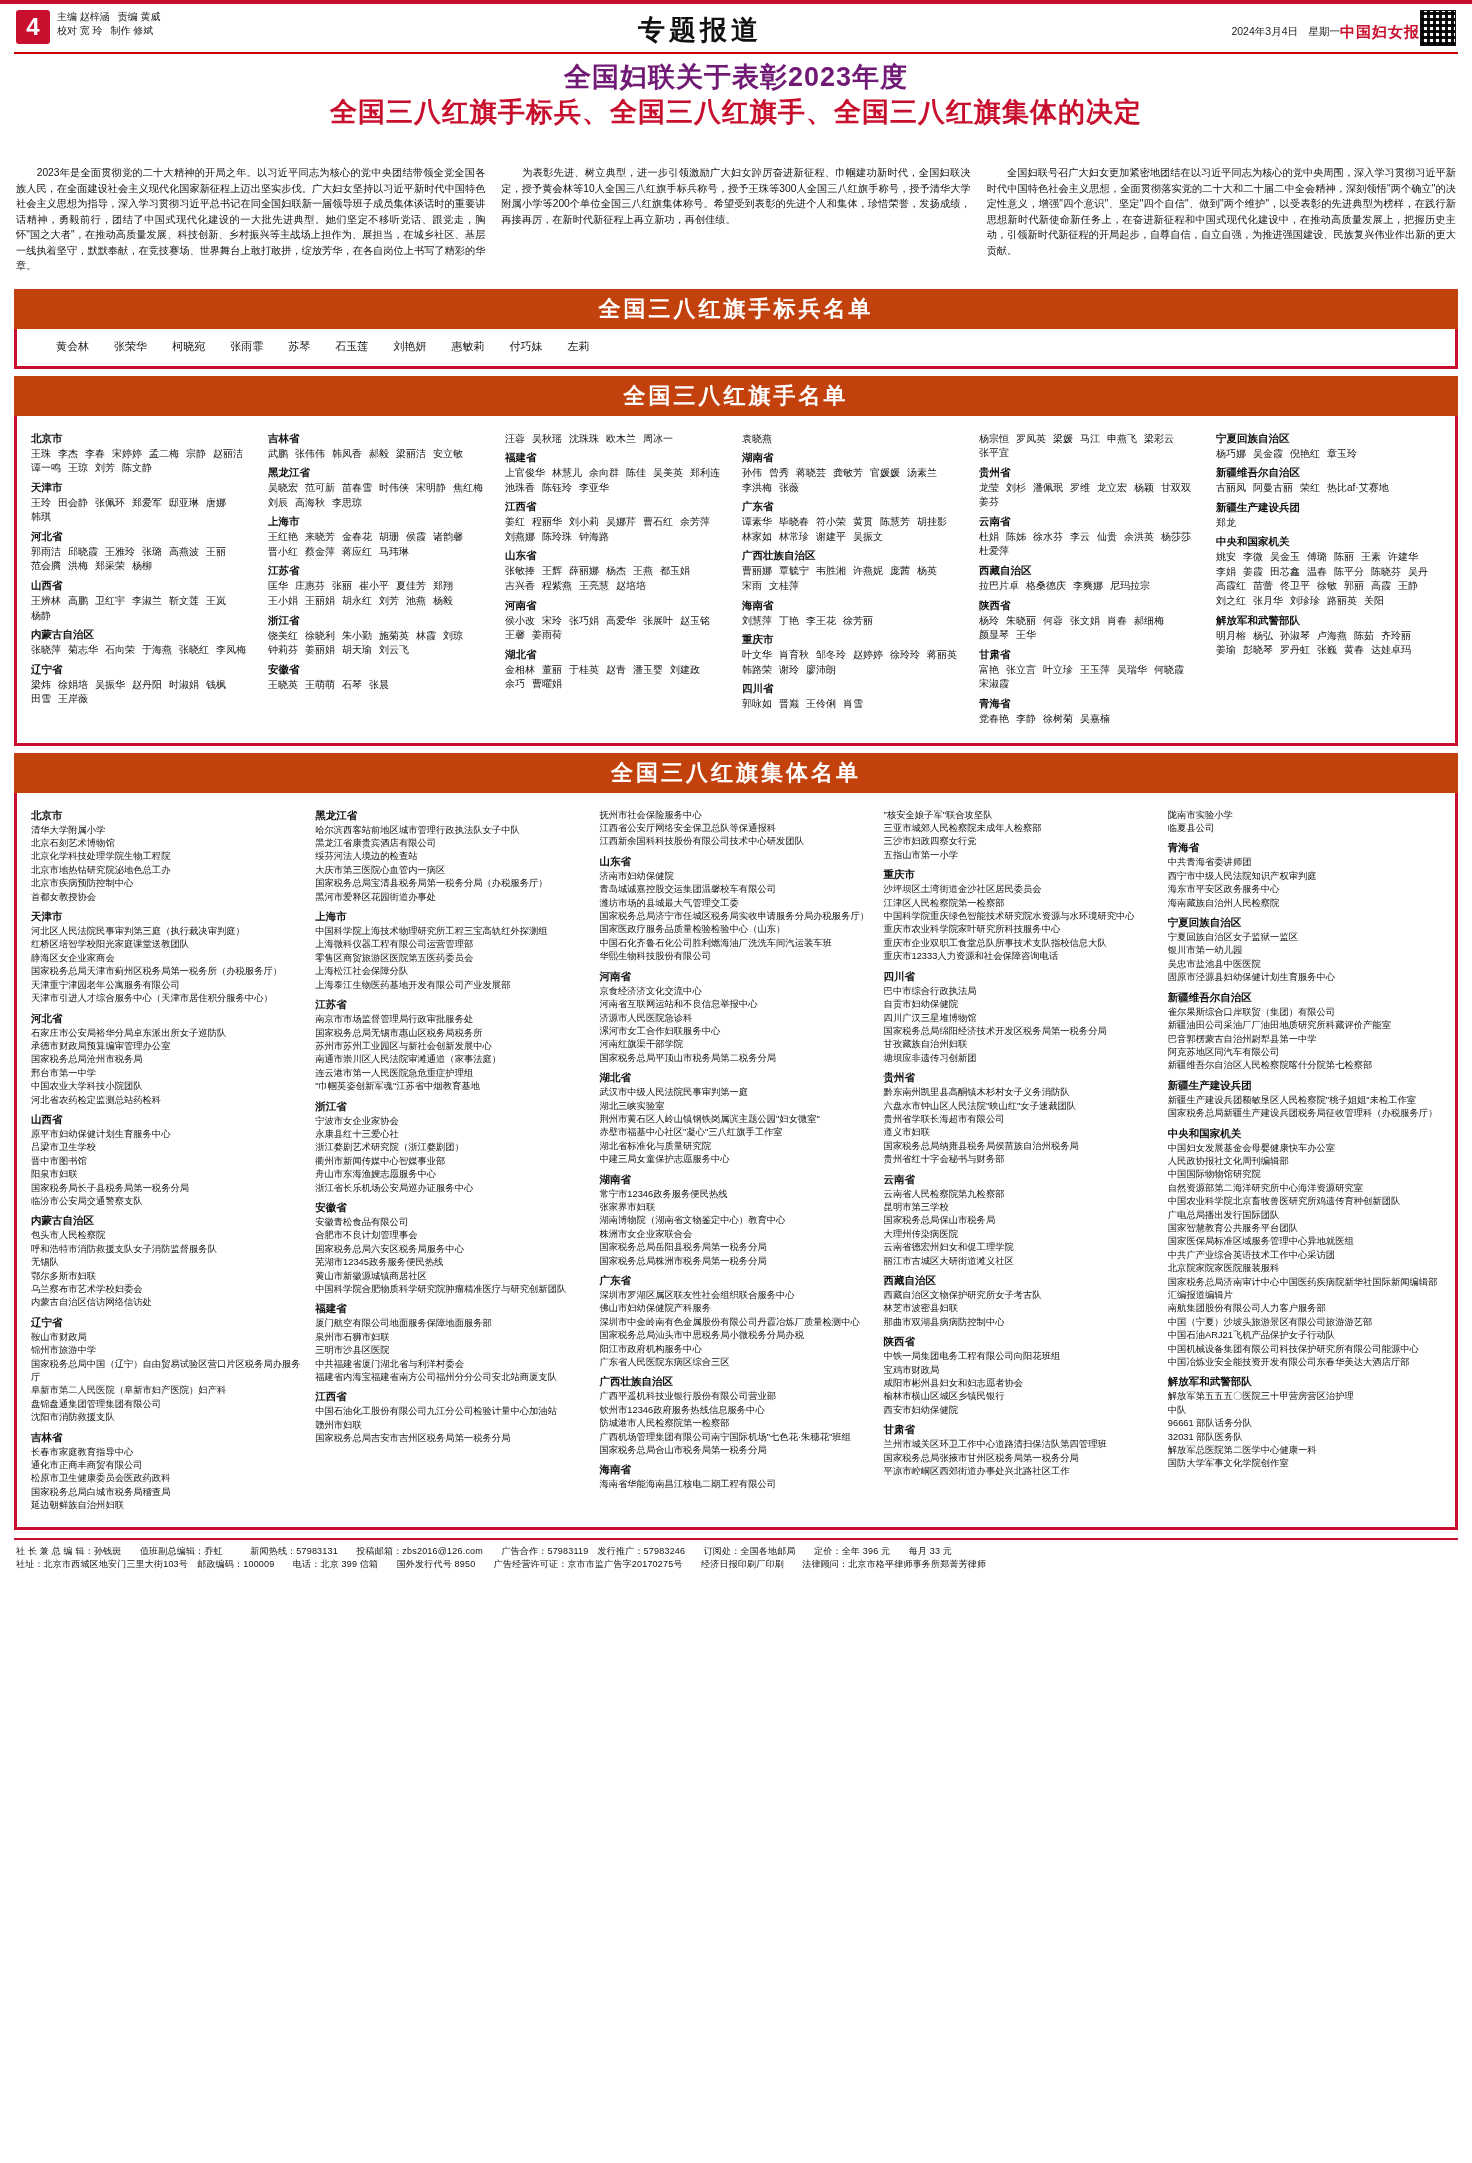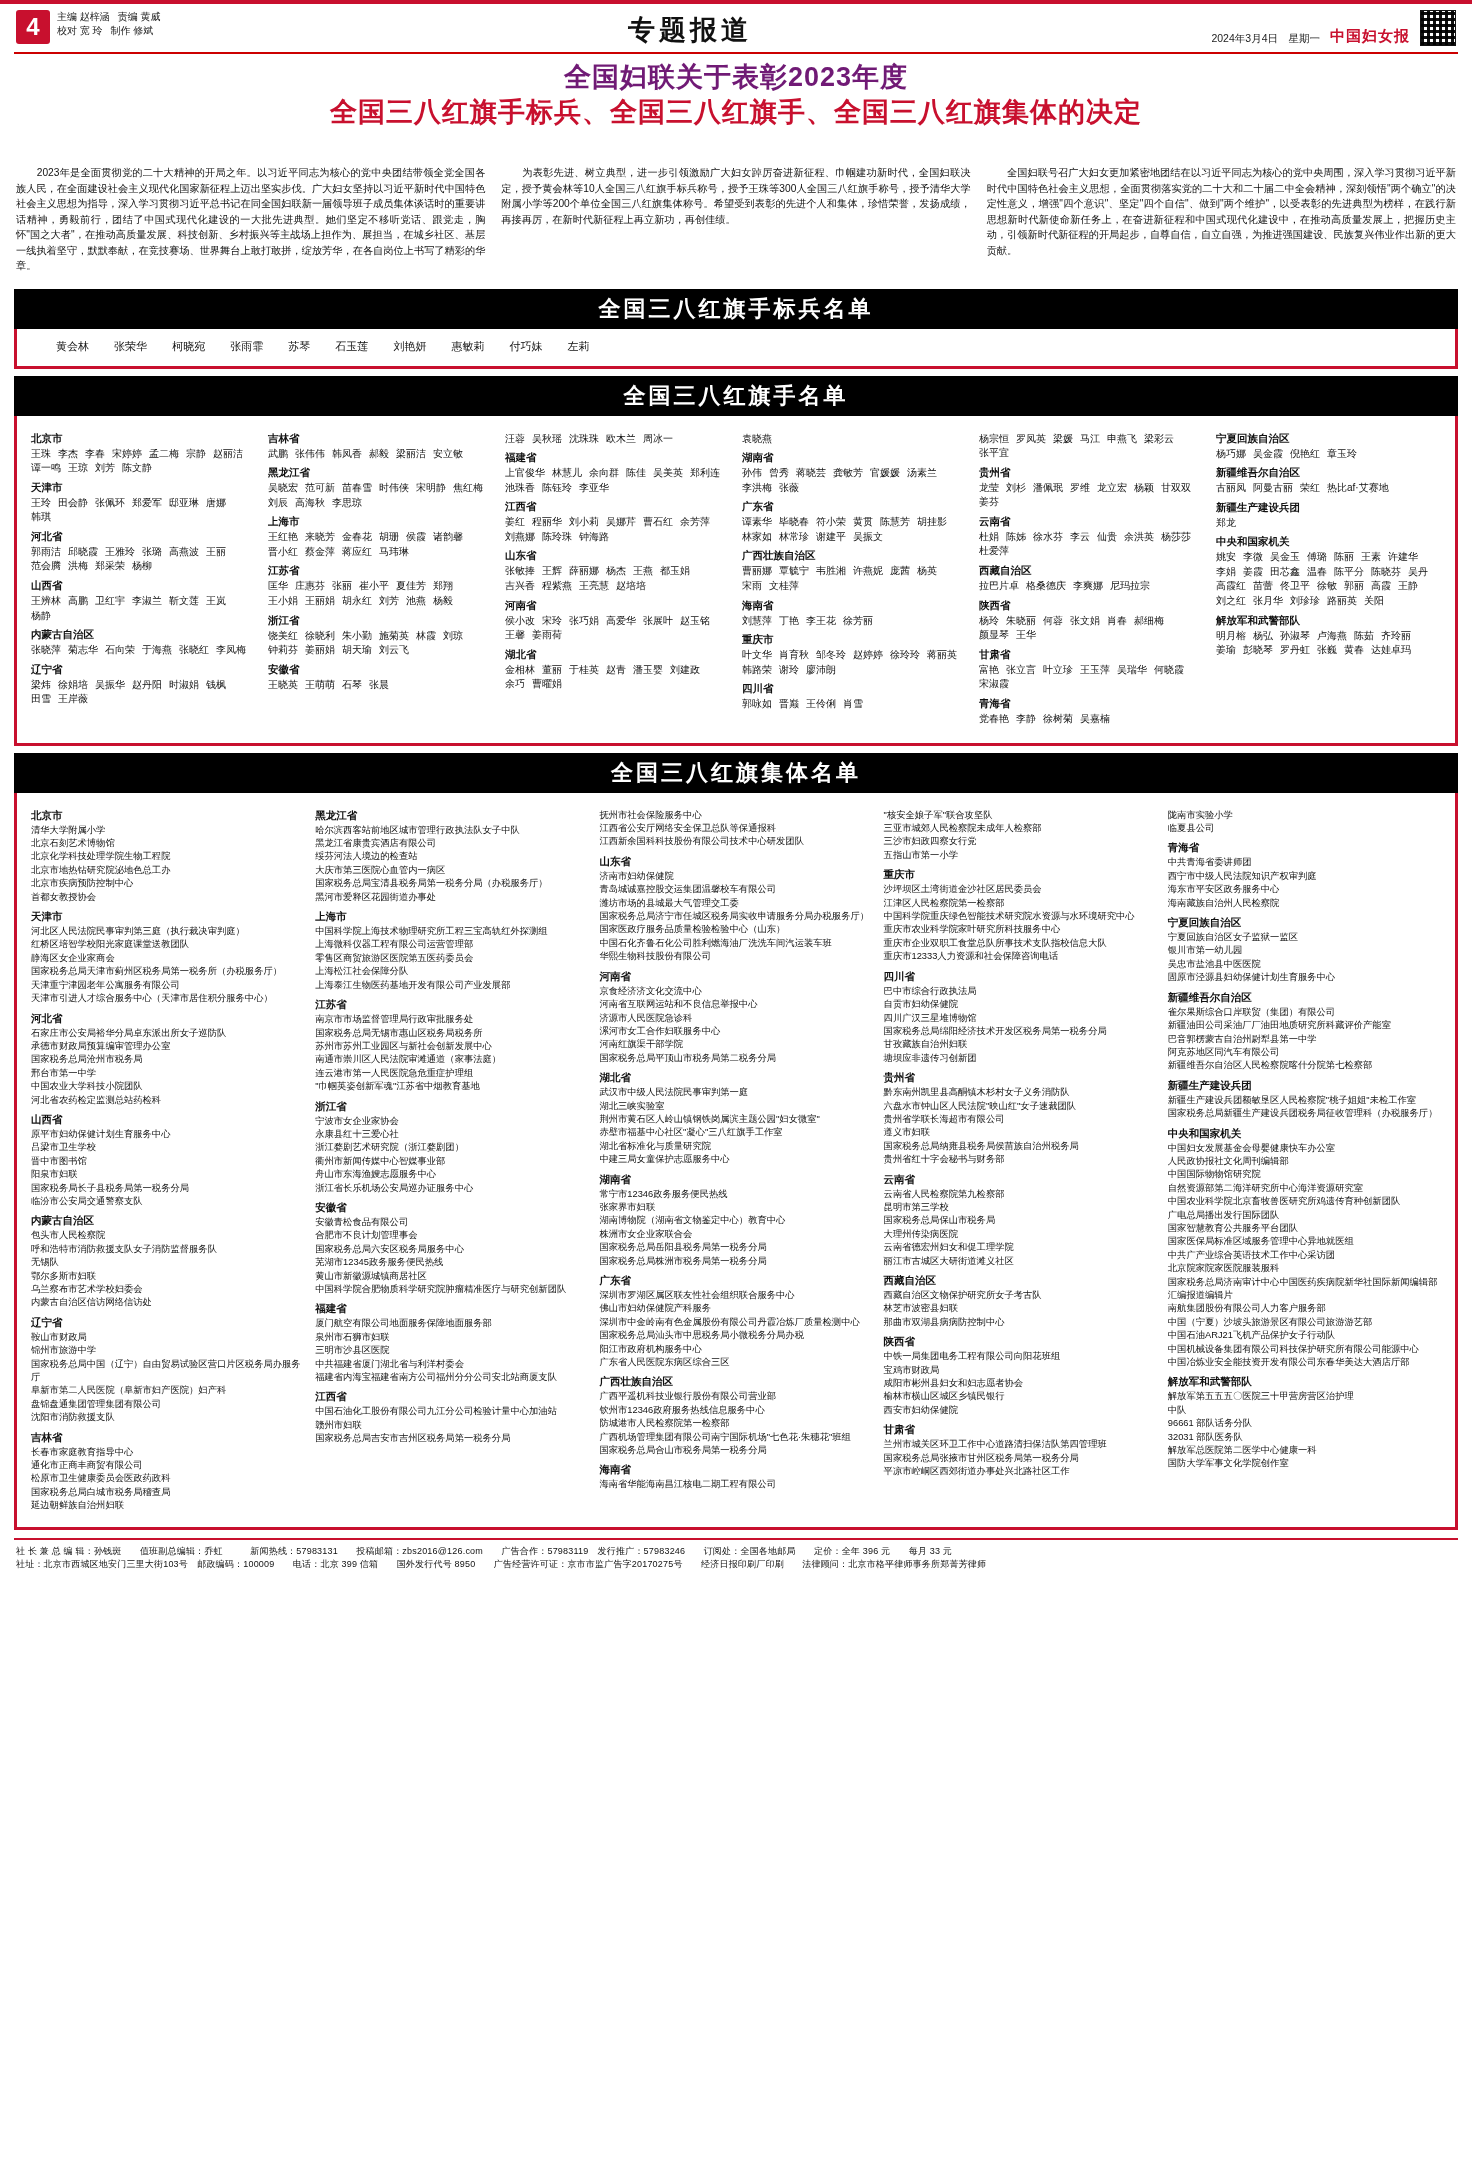--- a/index.html
+++ b/index.html
@@ -5,35 +5,35 @@
   html,body{margin:0;padding:0;background:#fff;}
   body{width:1472px;font-family:"Liberation Sans","DejaVu Sans",sans-serif;color:#111;}
   .page{width:1472px;min-height:2163px;position:relative;box-sizing:border-box;padding:0 14px;}
   
   .masthead{display:flex;align-items:flex-start;justify-content:space-between;padding:6px 2px 4px 2px;border-bottom:2px solid #c00;}
   .mh-left{display:flex;align-items:flex-start;gap:7px;}
   .page-num{width:34px;height:34px;background:#c8102e;color:#fff;display:flex;align-items:center;justify-content:center;font-size:24px;font-weight:bold;border-radius:3px;}
   .mh-credits{font-size:10px;line-height:14px;color:#222;}
   .mh-credits span{margin-right:8px;}
   .mh-title{font-size:27px;font-weight:bold;letter-spacing:4px;color:#111;margin-top:2px;}
-  .mh-right{display:flex;align-items:flex-end;gap:10px;font-size:10.5px;color:#222;}
+  .mh-right{display:flex;align-items:center;font-size:10.5px;color:#222;}
   .mh-date{margin-top:8px;}
   .mh-logo{color:#c8102e;font-size:15px;font-weight:bold;margin-top:8px;letter-spacing:1px;}
   .qr{width:34px;height:34px;background:
      repeating-linear-gradient(0deg,#111 0 3px,#fff 3px 6px),
      repeating-linear-gradient(90deg,#111 0 3px,transparent 3px 6px);
      background-blend-mode:multiply;border:1px solid #111;}
   
   .intro{display:flex;gap:16px;padding:9px 2px 8px 2px;}
   .intro .col{flex:1;font-size:10.2px;line-height:15.5px;text-align:justify;color:#111;margin-top:16px;}
   .headline{text-align:center;padding:6px 0 10px 0;}
   .headline .l1{color:#701a75;font-size:27px;font-weight:bold;letter-spacing:1px;line-height:34px;}
   .headline .l2{color:#c8102e;font-size:27px;font-weight:bold;letter-spacing:1px;line-height:36px;}
   
-  .redbar{background:#000000;color:#fff;text-align:center;font-size:22px;font-weight:bold;letter-spacing:3px;padding:5px 0;margin:7px 0 0 0;}
+  .redbar{background:#c2410c;color:#fff;text-align:center;font-size:22px;font-weight:bold;letter-spacing:3px;padding:5px 0;margin:7px 0 0 0;}
   .redframe{border:3px solid #c8102e;border-top:none;padding:8px 10px 10px 10px;}
   .biaobing{font-size:11px;line-height:19px;color:#111;margin-left:29px;}
   .biaobing span{margin-right:22px;}
   
   .cols{display:flex;gap:12px;padding:8px 4px 6px 4px;}
   .cols.c6>div{flex:1;min-width:0;}
   .prov{font-size:10.5px;font-weight:bold;color:#111;margin:5px 0 1px 0;}
   .prov:first-child{margin-top:0;}
   .names{font-size:10px;line-height:14.6px;color:#111;}
   .names span{display:inline-block;margin-right:7px;white-space:nowrap;}

